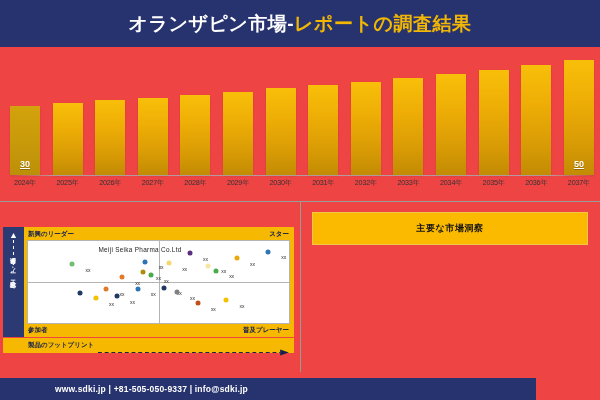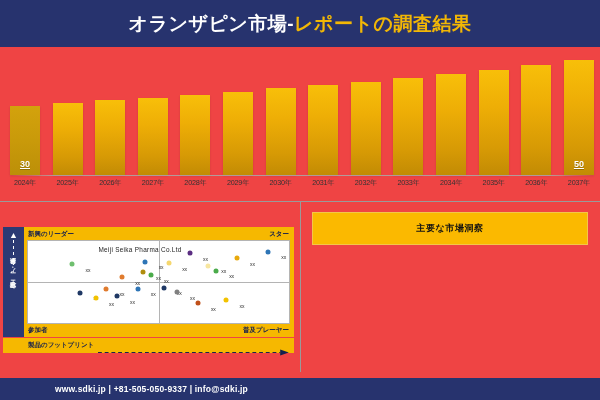--- a/index.html
+++ b/index.html
@@ -146,21 +146,21 @@
   .ins-table td{
     border:1px solid #f3c64a;
     font-size:9px;color:#111;padding:9px 0;
     text-align:center;
   }
   .ins-key{font-weight:bold;width:48%;}
   .ins-val{width:52%;}
 
   
   .footer{
-    position:absolute;left:0;top:378px;width:600px;height:22px;
+    position:absolute;left:0;top:378px;width:536px;height:22px;
     background:#27336e;display:flex;align-items:center;
   }
   .footer-text{
     color:#ffffff;font-size:8.5px;font-weight:bold;
     margin-left:55px;letter-spacing:.2px;
   }
 </style>
 </head>
 <body>
 

